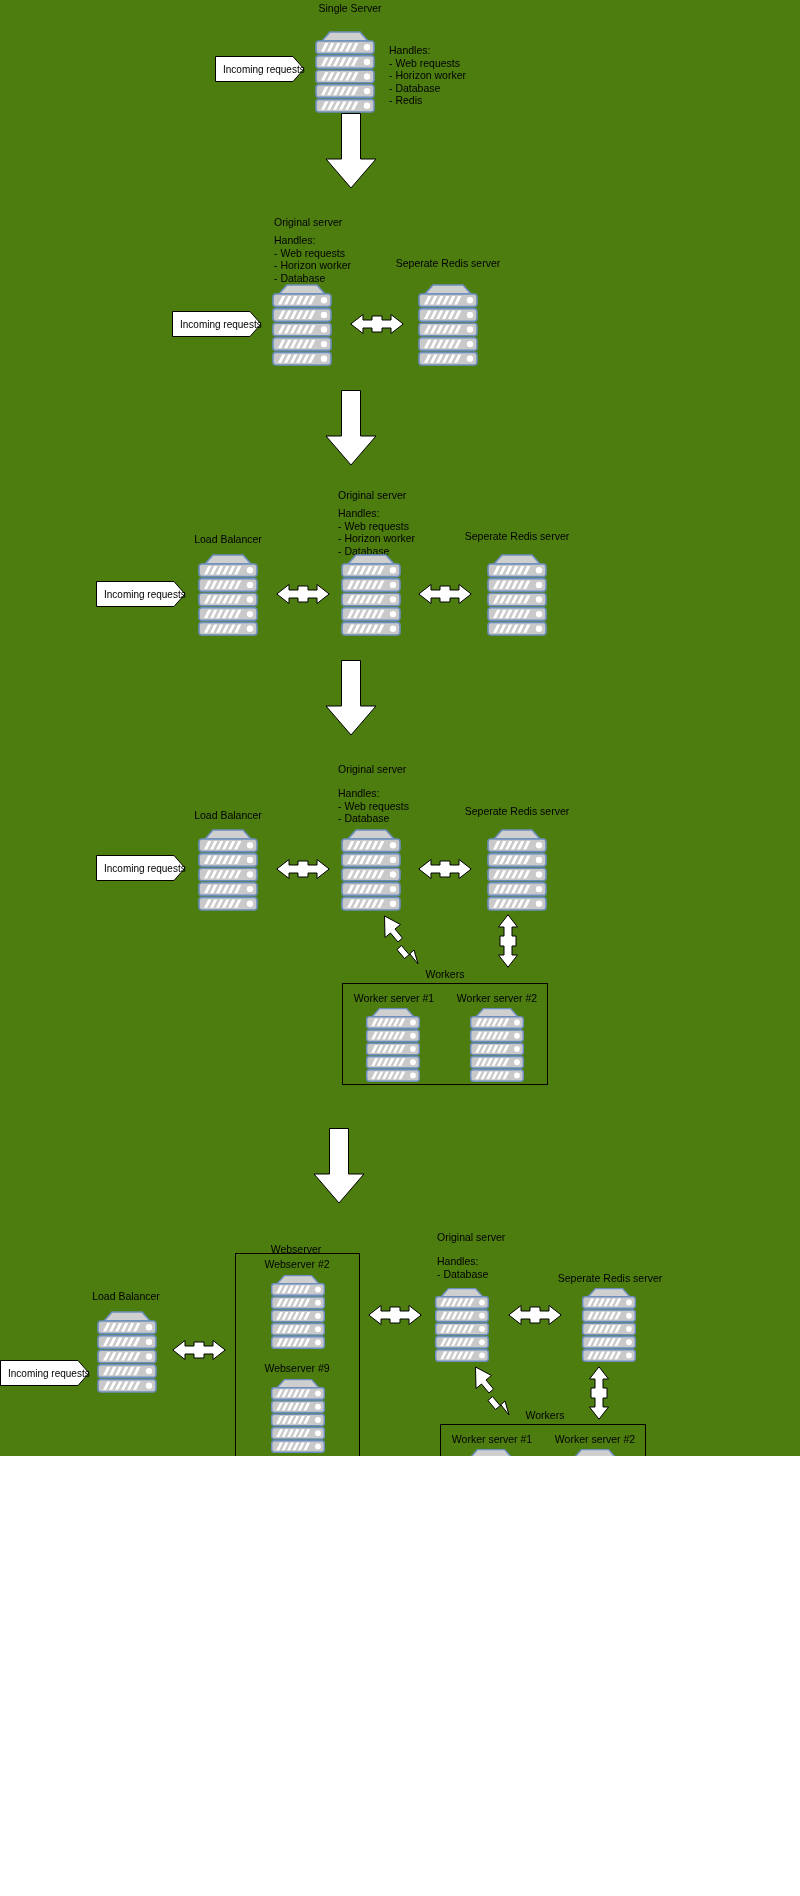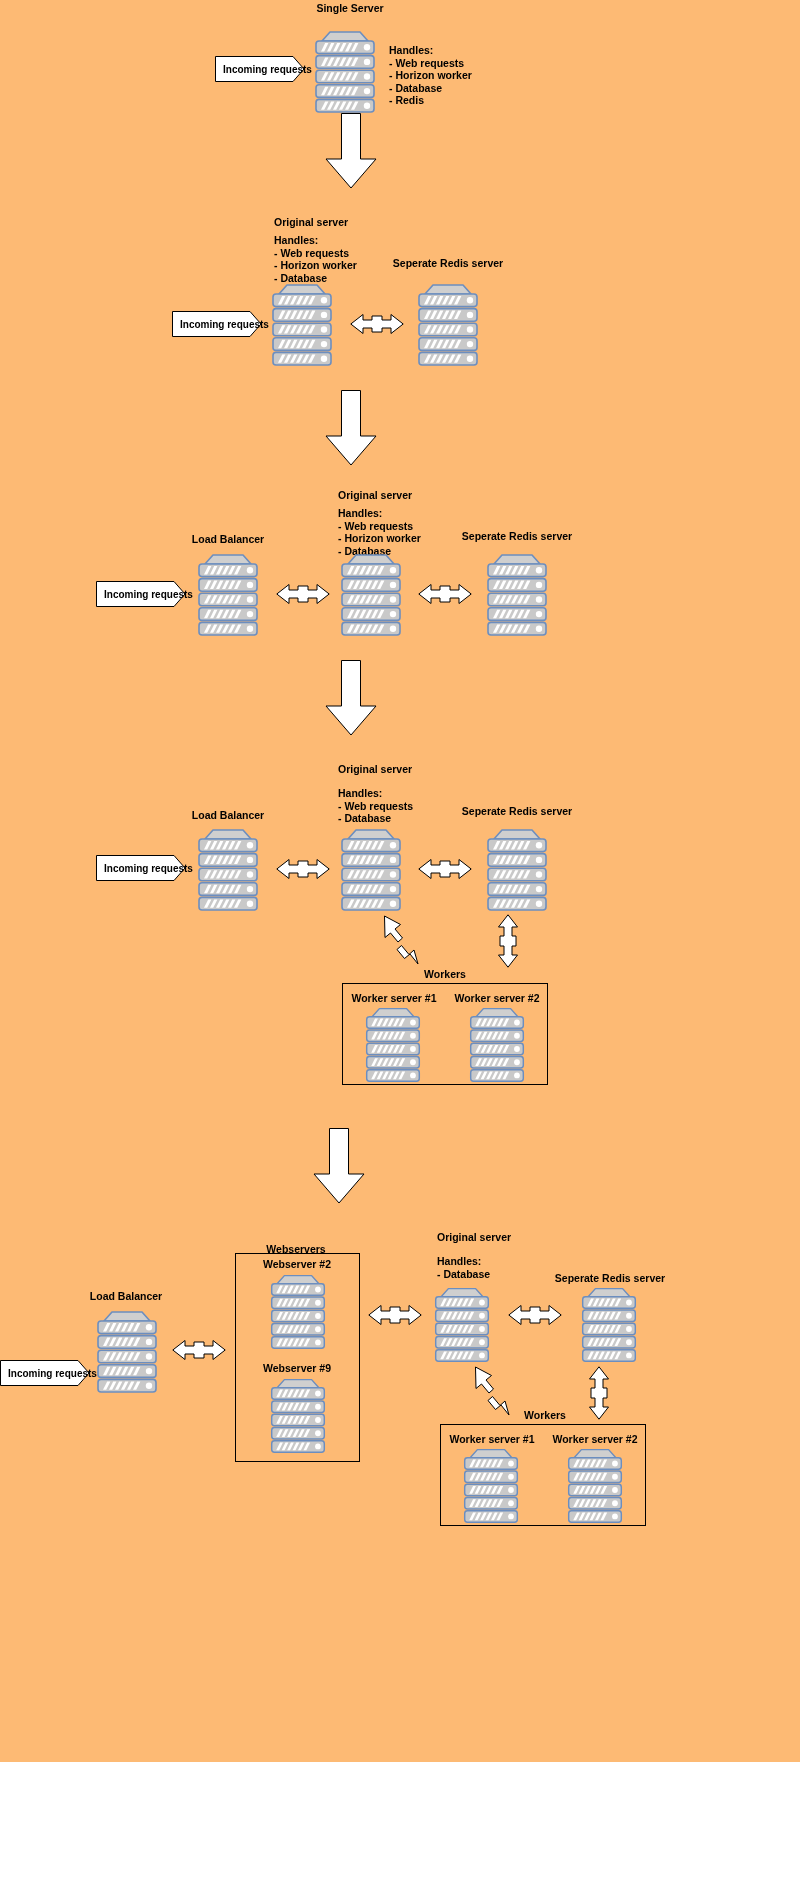--- a/index.html
+++ b/index.html
@@ -5,24 +5,23 @@
 <style>
   html,body{margin:0;padding:0;background:#ffffff;}
   body{
     font-family:"Liberation Sans","DejaVu Sans",sans-serif;
     color:#000000;
     -webkit-font-smoothing:antialiased;
   }
   #canvas{
     position:relative;
     width:800px;
-    height:1762px;
+    height:1456px;
     overflow:hidden;
-    background:#fdba74;
-    font-weight:bold;
+    background:#4d7c0f;
   }
 
   
   .lbl{
     position:absolute;
     font-size:10.5px;
     line-height:13px;
     white-space:nowrap;
     color:#000;
   }
@@ -885,21 +884,21 @@
   <div class="downarrow" style="left:313px;top:1128px;">
     <svg width="52" height="76" viewBox="0 0 52 76">
       <path d="M16.5 0.5 H35.5 V46 H51 L26 75 L1 46 H16.5 Z" fill="#ffffff" stroke="#000000" stroke-width="1"></path>
     </svg>
   </div>
 
   <div class="lbl" style="left:437px;top:1231px;">Original server</div>
   <div class="multi" style="left:437px;top:1255px;">Handles:
 - Database</div>
 
-  <div class="lbl center" style="left:296px;top:1243px;">Webservers</div>
+  <div class="lbl center" style="left:296px;top:1243px;">Webserver</div>
 
   <div class="lbl center" style="left:610px;top:1272px;">Seperate Redis server</div>
 
   <div class="lbl center" style="left:126px;top:1290px;">Load Balancer</div>
 
   <div class="pennant" style="left:0px;top:1360px;width:90px;height:26px;">
     <svg width="90" height="26" viewBox="0 0 90 26">
       <path d="M0.5 0.5 H78 L89 13 L78 25.5 H0.5 Z" fill="#ffffff" stroke="#000000" stroke-width="1"></path>
     </svg>
     <span class="ptxt">Incoming requests</span>

